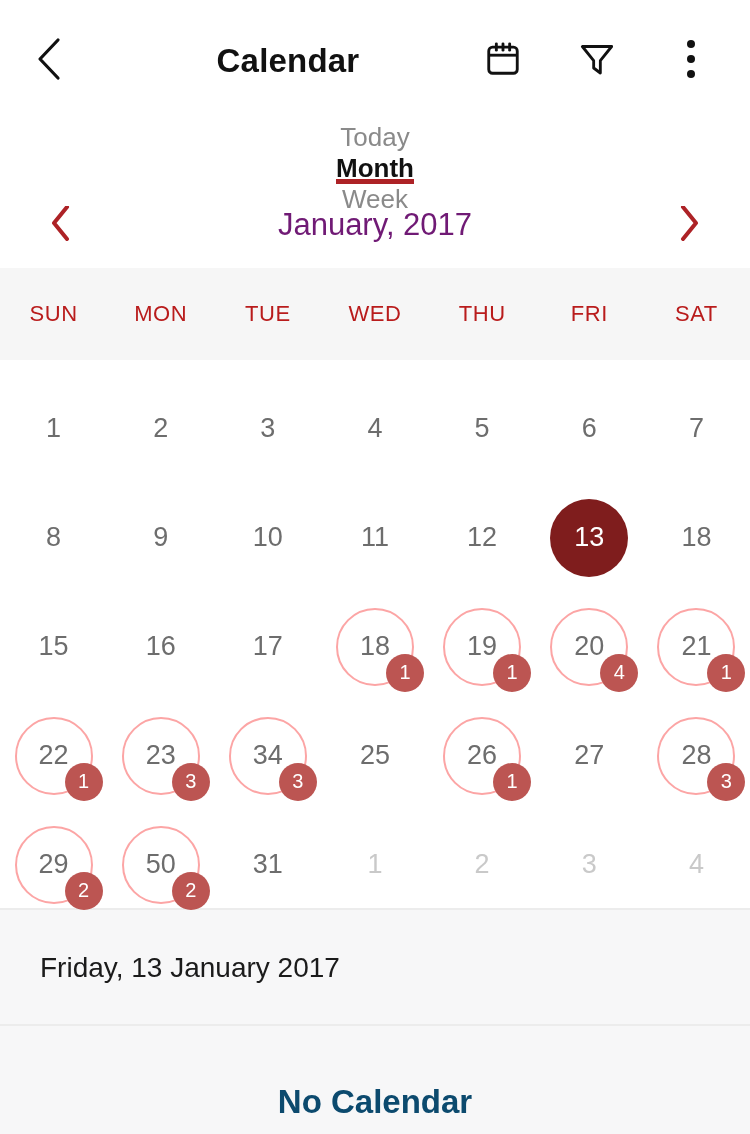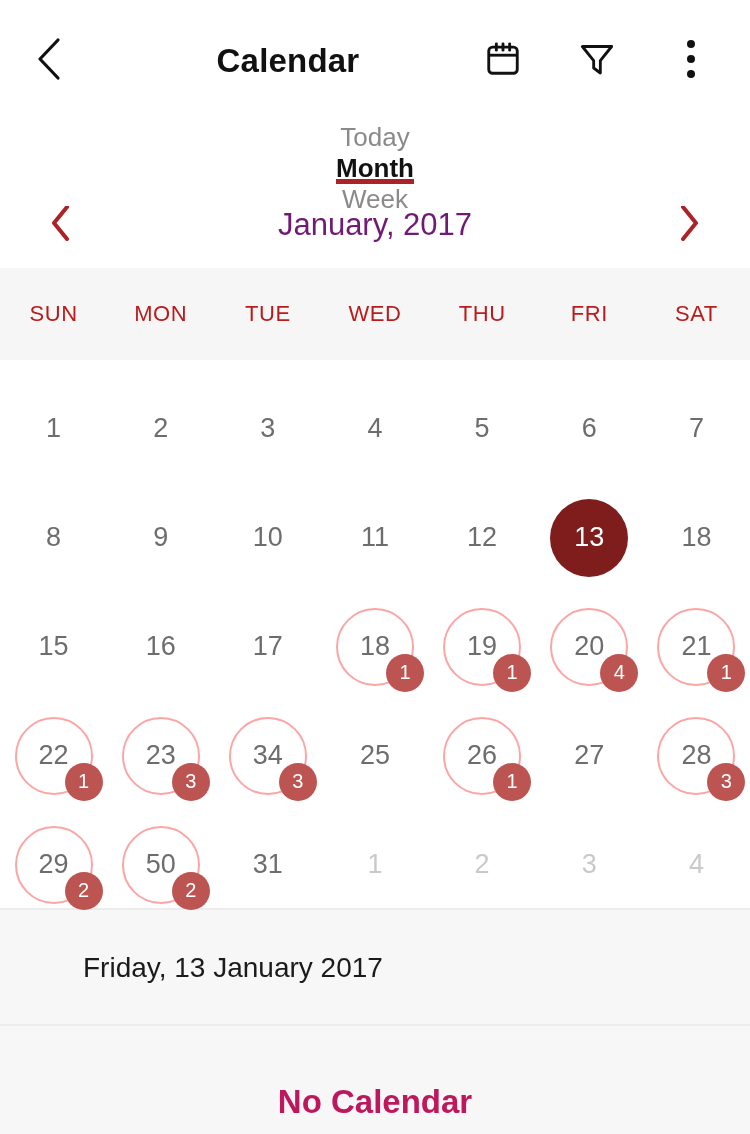--- a/index.html
+++ b/index.html
@@ -213,34 +213,33 @@
     left: 0;
     right: 0;
     bottom: 0;
     background: #f7f7f8;
     border-top: 2px solid #ececec;
   }
   .selected-date {
     font-size: 28px;
     color: #1b1b1b;
     padding: 42px 40px 40px 40px;
-    margin-left: 43px;
   }
   .events-area {
     border-top: 2px solid #ececec;
     height: 108px;
     display: flex;
     align-items: center;
     justify-content: center;
     background: #f7f7f8;
   }
   .no-calendar {
     font-size: 33px;
     font-weight: bold;
-    color: #be185d;
+    color: #0c4a6e;
     transform: translateY(22px);
   }
 </style>
 </head>
 <body>
 
 <div class="appbar">
   <div class="back-btn">
     <span>
       <svg width="30" height="46" viewBox="0 0 30 46">

